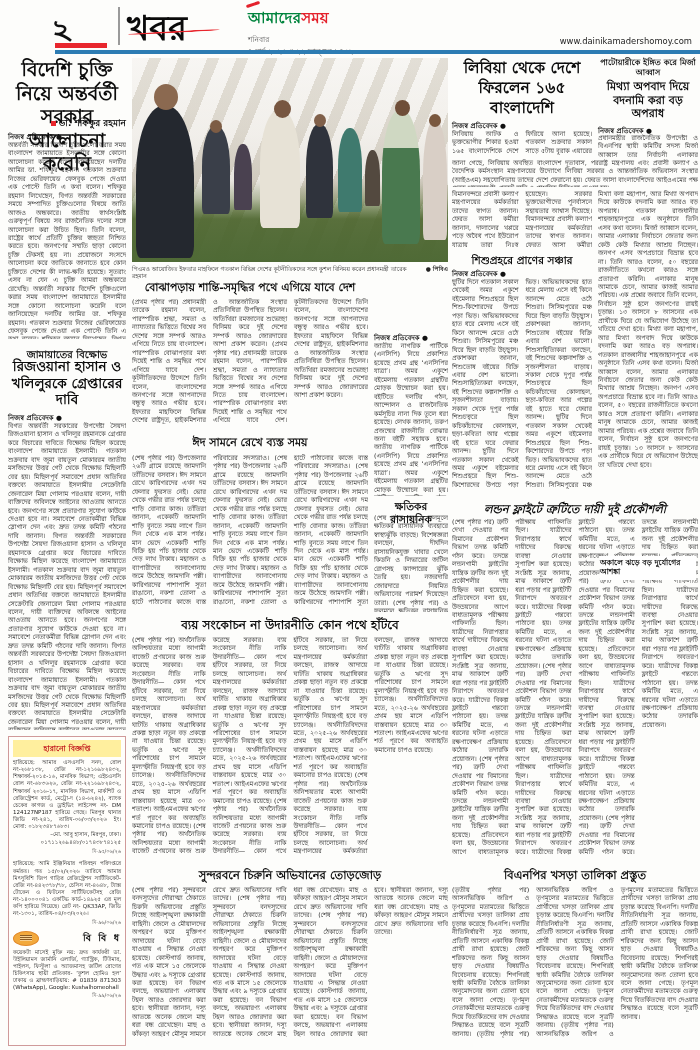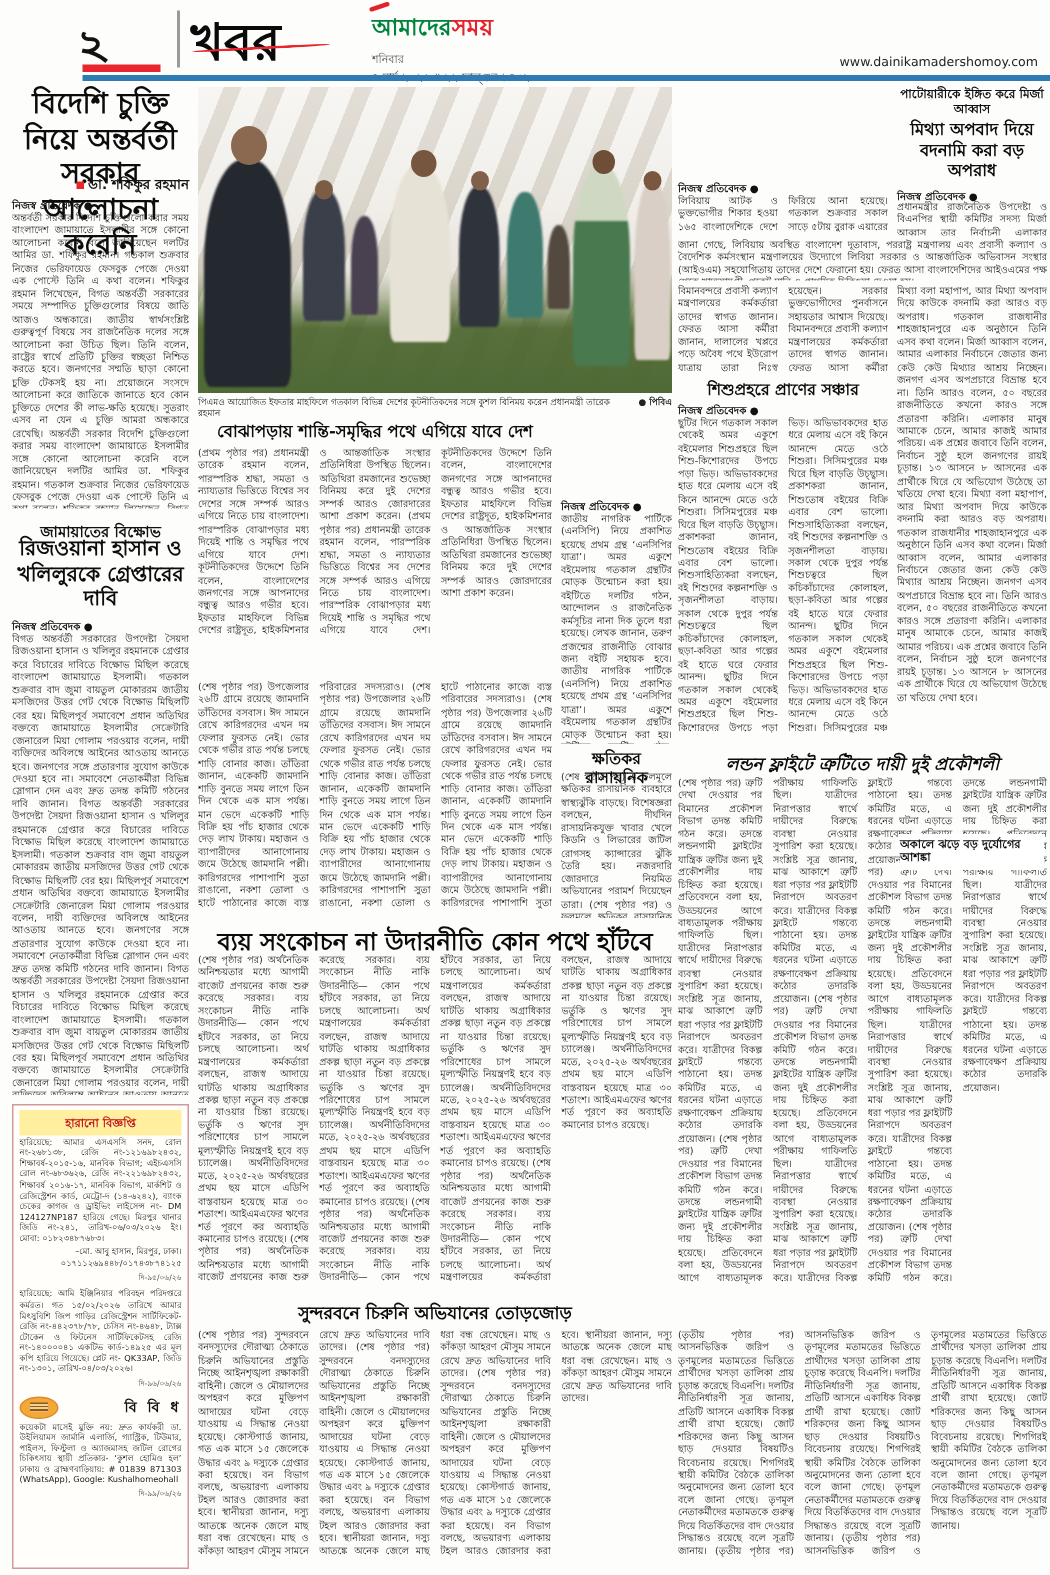--- a/index.html
+++ b/index.html
@@ -127,34 +127,36 @@
 
   <div class="abs by" style="left:374px;top:332px;">নিজস্ব প্রতিবেদক ●</div>
   <div class="abs boxwrap" style="left:374px;top:342px;width:74px;height:154px;">
     <div class="body-txt">জাতীয় নাগরিক পার্টিকে (এনসিপি) নিয়ে প্রকাশিত হয়েছে প্রথম গ্রন্থ ‘এনসিপির যাত্রা’। অমর একুশে বইমেলায় গতকাল গ্রন্থটির মোড়ক উন্মোচন করা হয়। বইটিতে দলটির গঠন, আন্দোলন ও রাজনৈতিক কর্মসূচির নানা দিক তুলে ধরা হয়েছে। লেখক জানান, তরুণ প্রজন্মের রাজনীতি বোঝার জন্য বইটি সহায়ক হবে। জাতীয় নাগরিক পার্টিকে (এনসিপি) নিয়ে প্রকাশিত হয়েছে প্রথম গ্রন্থ ‘এনসিপির যাত্রা’। অমর একুশে বইমেলায় গতকাল গ্রন্থটির মোড়ক উন্মোচন করা হয়। বইটিতে দলটির গঠন, আন্দোলন ও রাজনৈতিক কর্মসূচির নানা দিক তুলে ধরা হয়েছে। লেখক জানান, তরুণ প্রজন্মের রাজনীতি বোঝার জন্য বইটি সহায়ক হবে।</div>
   </div>
   <div class="abs hl" style="left:374px;top:500px;width:74px;font-size:10.5px;">ক্ষতিকর রাসায়নিক</div>
   <div class="abs boxwrap" style="left:374px;top:514px;width:74px;height:98px;">
     <div class="body-txt">(শেষ পৃষ্ঠার পর) ও ফলমূলে ক্ষতিকর রাসায়নিক ব্যবহারে স্বাস্থ্যঝুঁকি বাড়ছে। বিশেষজ্ঞরা বলছেন, দীর্ঘদিন রাসায়নিকযুক্ত খাবার খেলে কিডনি ও লিভারের জটিল রোগসহ ক্যান্সারের ঝুঁকি তৈরি হয়। নজরদারি জোরদারে নিয়মিত অভিযানের পরামর্শ দিয়েছেন তারা। (শেষ পৃষ্ঠার পর) ও ফলমূলে ক্ষতিকর রাসায়নিক ব্যবহারে স্বাস্থ্যঝুঁকি বাড়ছে। বিশেষজ্ঞরা বলছেন, দীর্ঘদিন রাসায়নিকযুক্ত খাবার খেলে কিডনি ও লিভারের জটিল রোগসহ ক্যান্সারের ঝুঁকি তৈরি হয়। নজরদারি জোরদারে নিয়মিত অভিযানের পরামর্শ দিয়েছেন তারা।</div>
   </div>
 
+  <div class="abs hl" style="left:132px;top:436px;width:236px;font-size:11px;">ঈদ সামনে রেখে ব্যস্ত সময়</div>
   <div class="abs boxwrap" style="left:132px;top:454px;width:236px;height:158px;">
     <div class="body-txt c3">(শেষ পৃষ্ঠার পর) উপজেলার ২৬টি গ্রামে রয়েছে জামদানি তাঁতিদের বসবাস। ঈদ সামনে রেখে কারিগরদের এখন দম ফেলার ফুরসত নেই। ভোর থেকে গভীর রাত পর্যন্ত চলছে শাড়ি বোনার কাজ। তাঁতিরা জানান, একেকটি জামদানি শাড়ি বুনতে সময় লাগে তিন দিন থেকে এক মাস পর্যন্ত। মান ভেদে একেকটি শাড়ি বিক্রি হয় পাঁচ হাজার থেকে দেড় লাখ টাকায়। মহাজন ও ব্যাপারীদের আনাগোনায় জমে উঠেছে জামদানি পল্লী। কারিগরদের পাশাপাশি সুতা রাঙানো, নকশা তোলা ও হাটে পাঠানোর কাজে ব্যস্ত পরিবারের সদস্যরাও। (শেষ পৃষ্ঠার পর) উপজেলার ২৬টি গ্রামে রয়েছে জামদানি তাঁতিদের বসবাস। ঈদ সামনে রেখে কারিগরদের এখন দম ফেলার ফুরসত নেই। ভোর থেকে গভীর রাত পর্যন্ত চলছে শাড়ি বোনার কাজ। তাঁতিরা জানান, একেকটি জামদানি শাড়ি বুনতে সময় লাগে তিন দিন থেকে এক মাস পর্যন্ত। মান ভেদে একেকটি শাড়ি বিক্রি হয় পাঁচ হাজার থেকে দেড় লাখ টাকায়। মহাজন ও ব্যাপারীদের আনাগোনায় জমে উঠেছে জামদানি পল্লী। কারিগরদের পাশাপাশি সুতা রাঙানো, নকশা তোলা ও হাটে পাঠানোর কাজে ব্যস্ত পরিবারের সদস্যরাও। (শেষ পৃষ্ঠার পর) উপজেলার ২৬টি গ্রামে রয়েছে জামদানি তাঁতিদের বসবাস। ঈদ সামনে রেখে কারিগরদের এখন দম ফেলার ফুরসত নেই। ভোর থেকে গভীর রাত পর্যন্ত চলছে শাড়ি বোনার কাজ। তাঁতিরা জানান, একেকটি জামদানি শাড়ি বুনতে সময় লাগে তিন দিন থেকে এক মাস পর্যন্ত। মান ভেদে একেকটি শাড়ি বিক্রি হয় পাঁচ হাজার থেকে দেড় লাখ টাকায়। মহাজন ও ব্যাপারীদের আনাগোনায় জমে উঠেছে জামদানি পল্লী। কারিগরদের পাশাপাশি সুতা রাঙানো, নকশা তোলা ও হাটে পাঠানোর কাজে ব্যস্ত পরিবারের সদস্যরাও।</div>
   </div>
 
-  <div class="abs hl" style="left:132px;top:618px;width:316px;font-size:16px;">ব্যয় সংকোচন না উদারনীতি কোন পথে হাঁটবে</div>
+  <div class="abs hl" style="left:132px;top:618px;width:316px;font-size:12px;">ব্যয় সংকোচন না উদারনীতি কোন পথে হাঁটবে</div>
   <div class="abs boxwrap" style="left:132px;top:636px;width:316px;height:226px;">
     <div class="body-txt c4">(শেষ পৃষ্ঠার পর) অর্থনৈতিক অনিশ্চয়তার মধ্যে আগামী বাজেট প্রণয়নের কাজ শুরু করেছে সরকার। ব্যয় সংকোচন নীতি নাকি উদারনীতি— কোন পথে হাঁটবে সরকার, তা নিয়ে চলছে আলোচনা। অর্থ মন্ত্রণালয়ের কর্মকর্তারা বলছেন, রাজস্ব আদায়ে ঘাটতি থাকায় অগ্রাধিকার প্রকল্প ছাড়া নতুন বড় প্রকল্পে না যাওয়ার চিন্তা রয়েছে। ভর্তুকি ও ঋণের সুদ পরিশোধের চাপ সামলে মূল্যস্ফীতি নিয়ন্ত্রণই হবে বড় চ্যালেঞ্জ। অর্থনীতিবিদদের মতে, ২০২৫-২৬ অর্থবছরের প্রথম ছয় মাসে এডিপি বাস্তবায়ন হয়েছে মাত্র ৩০ শতাংশ। আইএমএফের ঋণের শর্ত পূরণে কর অব্যাহতি কমানোর চাপও রয়েছে। (শেষ পৃষ্ঠার পর) অর্থনৈতিক অনিশ্চয়তার মধ্যে আগামী বাজেট প্রণয়নের কাজ শুরু করেছে সরকার। ব্যয় সংকোচন নীতি নাকি উদারনীতি— কোন পথে হাঁটবে সরকার, তা নিয়ে চলছে আলোচনা। অর্থ মন্ত্রণালয়ের কর্মকর্তারা বলছেন, রাজস্ব আদায়ে ঘাটতি থাকায় অগ্রাধিকার প্রকল্প ছাড়া নতুন বড় প্রকল্পে না যাওয়ার চিন্তা রয়েছে। ভর্তুকি ও ঋণের সুদ পরিশোধের চাপ সামলে মূল্যস্ফীতি নিয়ন্ত্রণই হবে বড় চ্যালেঞ্জ। অর্থনীতিবিদদের মতে, ২০২৫-২৬ অর্থবছরের প্রথম ছয় মাসে এডিপি বাস্তবায়ন হয়েছে মাত্র ৩০ শতাংশ। আইএমএফের ঋণের শর্ত পূরণে কর অব্যাহতি কমানোর চাপও রয়েছে। (শেষ পৃষ্ঠার পর) অর্থনৈতিক অনিশ্চয়তার মধ্যে আগামী বাজেট প্রণয়নের কাজ শুরু করেছে সরকার। ব্যয় সংকোচন নীতি নাকি উদারনীতি— কোন পথে হাঁটবে সরকার, তা নিয়ে চলছে আলোচনা। অর্থ মন্ত্রণালয়ের কর্মকর্তারা বলছেন, রাজস্ব আদায়ে ঘাটতি থাকায় অগ্রাধিকার প্রকল্প ছাড়া নতুন বড় প্রকল্পে না যাওয়ার চিন্তা রয়েছে। ভর্তুকি ও ঋণের সুদ পরিশোধের চাপ সামলে মূল্যস্ফীতি নিয়ন্ত্রণই হবে বড় চ্যালেঞ্জ। অর্থনীতিবিদদের মতে, ২০২৫-২৬ অর্থবছরের প্রথম ছয় মাসে এডিপি বাস্তবায়ন হয়েছে মাত্র ৩০ শতাংশ। আইএমএফের ঋণের শর্ত পূরণে কর অব্যাহতি কমানোর চাপও রয়েছে। (শেষ পৃষ্ঠার পর) অর্থনৈতিক অনিশ্চয়তার মধ্যে আগামী বাজেট প্রণয়নের কাজ শুরু করেছে সরকার। ব্যয় সংকোচন নীতি নাকি উদারনীতি— কোন পথে হাঁটবে সরকার, তা নিয়ে চলছে আলোচনা। অর্থ মন্ত্রণালয়ের কর্মকর্তারা বলছেন, রাজস্ব আদায়ে ঘাটতি থাকায় অগ্রাধিকার প্রকল্প ছাড়া নতুন বড় প্রকল্পে না যাওয়ার চিন্তা রয়েছে। ভর্তুকি ও ঋণের সুদ পরিশোধের চাপ সামলে মূল্যস্ফীতি নিয়ন্ত্রণই হবে বড় চ্যালেঞ্জ। অর্থনীতিবিদদের মতে, ২০২৫-২৬ অর্থবছরের প্রথম ছয় মাসে এডিপি বাস্তবায়ন হয়েছে মাত্র ৩০ শতাংশ। আইএমএফের ঋণের শর্ত পূরণে কর অব্যাহতি কমানোর চাপও রয়েছে।</div>
   </div>
 
   <div class="abs hl" style="left:132px;top:868px;width:316px;font-size:11.5px;">সুন্দরবনে চিরুনি অভিযানের তোড়জোড়</div>
   <div class="abs boxwrap" style="left:132px;top:886px;width:316px;height:160px;">
     <div class="body-txt c4">(শেষ পৃষ্ঠার পর) সুন্দরবনে বনদস্যুদের দৌরাত্ম্য ঠেকাতে চিরুনি অভিযানের প্রস্তুতি নিচ্ছে আইনশৃঙ্খলা রক্ষাকারী বাহিনী। জেলে ও মৌয়ালদের অপহরণ করে মুক্তিপণ আদায়ের ঘটনা বেড়ে যাওয়ায় এ সিদ্ধান্ত নেওয়া হয়েছে। কোস্টগার্ড জানায়, গত এক মাসে ১৫ জেলেকে উদ্ধার এবং ৯ দস্যুকে গ্রেপ্তার করা হয়েছে। বন বিভাগ বলছে, অভয়ারণ্য এলাকায় টহল আরও জোরদার করা হবে। স্থানীয়রা জানান, দস্যু আতঙ্কে অনেক জেলে মাছ ধরা বন্ধ রেখেছেন। মাছ ও কাঁকড়া আহরণ মৌসুম সামনে রেখে দ্রুত অভিযানের দাবি তাদের। (শেষ পৃষ্ঠার পর) সুন্দরবনে বনদস্যুদের দৌরাত্ম্য ঠেকাতে চিরুনি অভিযানের প্রস্তুতি নিচ্ছে আইনশৃঙ্খলা রক্ষাকারী বাহিনী। জেলে ও মৌয়ালদের অপহরণ করে মুক্তিপণ আদায়ের ঘটনা বেড়ে যাওয়ায় এ সিদ্ধান্ত নেওয়া হয়েছে। কোস্টগার্ড জানায়, গত এক মাসে ১৫ জেলেকে উদ্ধার এবং ৯ দস্যুকে গ্রেপ্তার করা হয়েছে। বন বিভাগ বলছে, অভয়ারণ্য এলাকায় টহল আরও জোরদার করা হবে। স্থানীয়রা জানান, দস্যু আতঙ্কে অনেক জেলে মাছ ধরা বন্ধ রেখেছেন। মাছ ও কাঁকড়া আহরণ মৌসুম সামনে রেখে দ্রুত অভিযানের দাবি তাদের। (শেষ পৃষ্ঠার পর) সুন্দরবনে বনদস্যুদের দৌরাত্ম্য ঠেকাতে চিরুনি অভিযানের প্রস্তুতি নিচ্ছে আইনশৃঙ্খলা রক্ষাকারী বাহিনী। জেলে ও মৌয়ালদের অপহরণ করে মুক্তিপণ আদায়ের ঘটনা বেড়ে যাওয়ায় এ সিদ্ধান্ত নেওয়া হয়েছে। কোস্টগার্ড জানায়, গত এক মাসে ১৫ জেলেকে উদ্ধার এবং ৯ দস্যুকে গ্রেপ্তার করা হয়েছে। বন বিভাগ বলছে, অভয়ারণ্য এলাকায় টহল আরও জোরদার করা হবে। স্থানীয়রা জানান, দস্যু আতঙ্কে অনেক জেলে মাছ ধরা বন্ধ রেখেছেন। মাছ ও কাঁকড়া আহরণ মৌসুম সামনে রেখে দ্রুত অভিযানের দাবি তাদের।</div>
   </div>
 
+  <div class="abs hl" style="left:452px;top:58px;width:140px;font-size:15.5px;line-height:1.3;">লিবিয়া থেকে দেশে ফিরলেন ১৬৫ বাংলাদেশি</div>
   <div class="abs by" style="left:452px;top:120px;">নিজস্ব প্রতিবেদক ●</div>
   <div class="abs boxwrap" style="left:452px;top:130px;width:140px;height:27px;">
     <div class="body-txt c2">লিবিয়ায় আটক ও ভুক্তভোগীর শিকার হওয়া ১৬৫ বাংলাদেশিকে দেশে ফিরিয়ে আনা হয়েছে। গতকাল শুক্রবার সকাল সাড়ে ৫টায় বুরাক এয়ারের একটি ফ্লাইটে তারা ঢাকায় পৌঁছান। দেশে ফেরাদের মধ্যে বেনগাজির গানফুদা ডিটেনশন সেন্টারে ১৪৩ জন এবং বিভিন্ন এলাকায় অসহায় ও অসুস্থ অবস্থায় ছিলেন ২২ জন।</div>
   </div>
   <div class="abs boxwrap" style="left:452px;top:159px;width:246px;height:28px;">
     <div class="body-txt">জানা গেছে, লিবিয়ায় অবস্থিত বাংলাদেশ দূতাবাস, পররাষ্ট্র মন্ত্রণালয় এবং প্রবাসী কল্যাণ ও বৈদেশিক কর্মসংস্থান মন্ত্রণালয়ের উদ্যোগে লিবিয়া সরকার ও আন্তর্জাতিক অভিবাসন সংস্থার (আইওএম) সহযোগিতায় তাদের দেশে ফেরানো হয়। ফেরত আসা বাংলাদেশিদের আইওএমের পক্ষ থেকে খাদ্যসামগ্রী, পকেট মানি ও প্রাথমিক চিকিৎসা দেওয়া হয়।</div>
   </div>
   <div class="abs boxwrap" style="left:452px;top:190px;width:140px;height:60px;">
     <div class="body-txt c2">বিমানবন্দরে প্রবাসী কল্যাণ মন্ত্রণালয়ের কর্মকর্তারা তাদের স্বাগত জানান। ফেরত আসা কর্মীরা জানান, দালালের খপ্পরে পড়ে অবৈধ পথে ইউরোপ যাত্রায় তারা নিঃস্ব হয়েছেন। সরকার ভুক্তভোগীদের পুনর্বাসনে সহায়তার আশ্বাস দিয়েছে। বিমানবন্দরে প্রবাসী কল্যাণ মন্ত্রণালয়ের কর্মকর্তারা তাদের স্বাগত জানান। ফেরত আসা কর্মীরা জানান, দালালের খপ্পরে পড়ে অবৈধ পথে ইউরোপ যাত্রায় তারা নিঃস্ব হয়েছেন। সরকার ভুক্তভোগীদের পুনর্বাসনে সহায়তার আশ্বাস দিয়েছে।</div>
   </div>
@@ -174,17 +176,18 @@
   <div class="abs boxwrap" style="left:598px;top:190px;width:100px;height:306px;">
     <div class="body-txt">মিথ্যা বলা মহাপাপ, আর মিথ্যা অপবাদ দিয়ে কাউকে বদনামি করা আরও বড় অপরাধ। গতকাল রাজধানীর শাহজাহানপুরে এক অনুষ্ঠানে তিনি এসব কথা বলেন। মির্জা আব্বাস বলেন, আমার এলাকার নির্বাচনে জেতার জন্য কেউ কেউ মিথ্যার আশ্রয় নিচ্ছেন। জনগণ এসব অপপ্রচারে বিভ্রান্ত হবে না। তিনি আরও বলেন, ৫০ বছরের রাজনীতিতে কখনো কারও সঙ্গে প্রতারণা করিনি। এলাকার মানুষ আমাকে চেনে, আমার কাজই আমার পরিচয়। এক প্রশ্নের জবাবে তিনি বলেন, নির্বাচন সুষ্ঠু হলে জনগণের রায়ই চূড়ান্ত। ১৩ আসনে ৮ আসনের এক প্রার্থীকে ঘিরে যে অভিযোগ উঠেছে তা খতিয়ে দেখা হবে। মিথ্যা বলা মহাপাপ, আর মিথ্যা অপবাদ দিয়ে কাউকে বদনামি করা আরও বড় অপরাধ। গতকাল রাজধানীর শাহজাহানপুরে এক অনুষ্ঠানে তিনি এসব কথা বলেন। মির্জা আব্বাস বলেন, আমার এলাকার নির্বাচনে জেতার জন্য কেউ কেউ মিথ্যার আশ্রয় নিচ্ছেন। জনগণ এসব অপপ্রচারে বিভ্রান্ত হবে না। তিনি আরও বলেন, ৫০ বছরের রাজনীতিতে কখনো কারও সঙ্গে প্রতারণা করিনি। এলাকার মানুষ আমাকে চেনে, আমার কাজই আমার পরিচয়। এক প্রশ্নের জবাবে তিনি বলেন, নির্বাচন সুষ্ঠু হলে জনগণের রায়ই চূড়ান্ত। ১৩ আসনে ৮ আসনের এক প্রার্থীকে ঘিরে যে অভিযোগ উঠেছে তা খতিয়ে দেখা হবে।</div>
   </div>
 
   <div class="abs hl" style="left:452px;top:502px;width:246px;font-size:11.5px;font-style:italic;">লন্ডন ফ্লাইটে ত্রুটিতে দায়ী দুই প্রকৌশলী</div>
   <div class="abs boxwrap" style="left:452px;top:518px;width:246px;height:344px;">
     <div class="body-txt c4">(শেষ পৃষ্ঠার পর) ত্রুটি দেখা দেওয়ার পর বিমানের প্রকৌশল বিভাগ তদন্ত কমিটি গঠন করে। তদন্তে লন্ডনগামী ফ্লাইটের যান্ত্রিক ত্রুটির জন্য দুই প্রকৌশলীর দায় চিহ্নিত করা হয়েছে। প্রতিবেদনে বলা হয়, উড্ডয়নের আগে বাধ্যতামূলক পরীক্ষায় গাফিলতি ছিল। যাত্রীদের নিরাপত্তার স্বার্থে দায়ীদের বিরুদ্ধে ব্যবস্থা নেওয়ার সুপারিশ করা হয়েছে। সংশ্লিষ্ট সূত্র জানায়, মাঝ আকাশে ত্রুটি ধরা পড়ার পর ফ্লাইটটি নিরাপদে অবতরণ করে। যাত্রীদের বিকল্প ফ্লাইটে গন্তব্যে পাঠানো হয়। তদন্ত কমিটির মতে, এ ধরনের ঘটনা এড়াতে রক্ষণাবেক্ষণ প্রক্রিয়ায় কঠোর তদারকি প্রয়োজন। (শেষ পৃষ্ঠার পর) ত্রুটি দেখা দেওয়ার পর বিমানের প্রকৌশল বিভাগ তদন্ত কমিটি গঠন করে। তদন্তে লন্ডনগামী ফ্লাইটের যান্ত্রিক ত্রুটির জন্য দুই প্রকৌশলীর দায় চিহ্নিত করা হয়েছে। প্রতিবেদনে বলা হয়, উড্ডয়নের আগে বাধ্যতামূলক পরীক্ষায় গাফিলতি ছিল। যাত্রীদের নিরাপত্তার স্বার্থে দায়ীদের বিরুদ্ধে ব্যবস্থা নেওয়ার সুপারিশ করা হয়েছে। সংশ্লিষ্ট সূত্র জানায়, মাঝ আকাশে ত্রুটি ধরা পড়ার পর ফ্লাইটটি নিরাপদে অবতরণ করে। যাত্রীদের বিকল্প ফ্লাইটে গন্তব্যে পাঠানো হয়। তদন্ত কমিটির মতে, এ ধরনের ঘটনা এড়াতে রক্ষণাবেক্ষণ প্রক্রিয়ায় কঠোর তদারকি প্রয়োজন। (শেষ পৃষ্ঠার পর) ত্রুটি দেখা দেওয়ার পর বিমানের প্রকৌশল বিভাগ তদন্ত কমিটি গঠন করে। তদন্তে লন্ডনগামী ফ্লাইটের যান্ত্রিক ত্রুটির জন্য দুই প্রকৌশলীর দায় চিহ্নিত করা হয়েছে। প্রতিবেদনে বলা হয়, উড্ডয়নের আগে বাধ্যতামূলক পরীক্ষায় গাফিলতি ছিল। যাত্রীদের নিরাপত্তার স্বার্থে দায়ীদের বিরুদ্ধে ব্যবস্থা নেওয়ার সুপারিশ করা হয়েছে। সংশ্লিষ্ট সূত্র জানায়, মাঝ আকাশে ত্রুটি ধরা পড়ার পর ফ্লাইটটি নিরাপদে অবতরণ করে। যাত্রীদের বিকল্প ফ্লাইটে গন্তব্যে পাঠানো হয়। তদন্ত কমিটির মতে, এ ধরনের ঘটনা এড়াতে রক্ষণাবেক্ষণ প্রক্রিয়ায় কঠোর তদারকি প্রয়োজন। (শেষ পৃষ্ঠার পর) ত্রুটি দেখা দেওয়ার পর বিমানের প্রকৌশল বিভাগ তদন্ত কমিটি গঠন করে। তদন্তে লন্ডনগামী ফ্লাইটের যান্ত্রিক ত্রুটির জন্য দুই প্রকৌশলীর দায় চিহ্নিত করা হয়েছে। প্রতিবেদনে বলা হয়, উড্ডয়নের আগে বাধ্যতামূলক পরীক্ষায় গাফিলতি ছিল। যাত্রীদের নিরাপত্তার স্বার্থে দায়ীদের বিরুদ্ধে ব্যবস্থা নেওয়ার সুপারিশ করা হয়েছে। সংশ্লিষ্ট সূত্র জানায়, মাঝ আকাশে ত্রুটি ধরা পড়ার পর ফ্লাইটটি নিরাপদে অবতরণ করে। যাত্রীদের বিকল্প ফ্লাইটে গন্তব্যে পাঠানো হয়। তদন্ত কমিটির মতে, এ ধরনের ঘটনা এড়াতে রক্ষণাবেক্ষণ প্রক্রিয়ায় কঠোর তদারকি প্রয়োজন। (শেষ পৃষ্ঠার পর) ত্রুটি দেখা দেওয়ার পর বিমানের প্রকৌশল বিভাগ তদন্ত কমিটি গঠন করে। তদন্তে লন্ডনগামী ফ্লাইটের যান্ত্রিক ত্রুটির জন্য দুই প্রকৌশলীর দায় চিহ্নিত করা হয়েছে। প্রতিবেদনে বলা হয়, উড্ডয়নের আগে বাধ্যতামূলক পরীক্ষায় গাফিলতি ছিল। যাত্রীদের নিরাপত্তার স্বার্থে দায়ীদের বিরুদ্ধে ব্যবস্থা নেওয়ার সুপারিশ করা হয়েছে। সংশ্লিষ্ট সূত্র জানায়, মাঝ আকাশে ত্রুটি ধরা পড়ার পর ফ্লাইটটি নিরাপদে অবতরণ করে। যাত্রীদের বিকল্প ফ্লাইটে গন্তব্যে পাঠানো হয়। তদন্ত কমিটির মতে, এ ধরনের ঘটনা এড়াতে রক্ষণাবেক্ষণ প্রক্রিয়ায় কঠোর তদারকি প্রয়োজন।</div>
   </div>
   <div class="abs subhead-inset" style="left:600px;top:556px;width:96px;height:22px;">অকালে ঝড়ে বড় দুর্যোগের আশঙ্কা</div>
 
+  <div class="abs hl" style="left:452px;top:868px;width:246px;font-size:11.5px;">বিএনপির খসড়া তালিকা প্রস্তুত</div>
   <div class="abs boxwrap" style="left:452px;top:886px;width:246px;height:160px;">
     <div class="body-txt c3">(তৃতীয় পৃষ্ঠার পর) আসনভিত্তিক জরিপ ও তৃণমূলের মতামতের ভিত্তিতে প্রার্থীদের খসড়া তালিকা প্রায় চূড়ান্ত করেছে বিএনপি। দলটির নীতিনির্ধারণী সূত্র জানায়, প্রতিটি আসনে একাধিক বিকল্প প্রার্থী রাখা হয়েছে। জোট শরিকদের জন্য কিছু আসন ছাড় দেওয়ার বিষয়টিও বিবেচনায় রয়েছে। শিগগিরই স্থায়ী কমিটির বৈঠকে তালিকা অনুমোদনের জন্য তোলা হবে বলে জানা গেছে। তৃণমূল নেতাকর্মীদের মতামতকে গুরুত্ব দিয়ে বিতর্কিতদের বাদ দেওয়ার সিদ্ধান্তও রয়েছে বলে সূত্রটি জানায়। (তৃতীয় পৃষ্ঠার পর) আসনভিত্তিক জরিপ ও তৃণমূলের মতামতের ভিত্তিতে প্রার্থীদের খসড়া তালিকা প্রায় চূড়ান্ত করেছে বিএনপি। দলটির নীতিনির্ধারণী সূত্র জানায়, প্রতিটি আসনে একাধিক বিকল্প প্রার্থী রাখা হয়েছে। জোট শরিকদের জন্য কিছু আসন ছাড় দেওয়ার বিষয়টিও বিবেচনায় রয়েছে। শিগগিরই স্থায়ী কমিটির বৈঠকে তালিকা অনুমোদনের জন্য তোলা হবে বলে জানা গেছে। তৃণমূল নেতাকর্মীদের মতামতকে গুরুত্ব দিয়ে বিতর্কিতদের বাদ দেওয়ার সিদ্ধান্তও রয়েছে বলে সূত্রটি জানায়। (তৃতীয় পৃষ্ঠার পর) আসনভিত্তিক জরিপ ও তৃণমূলের মতামতের ভিত্তিতে প্রার্থীদের খসড়া তালিকা প্রায় চূড়ান্ত করেছে বিএনপি। দলটির নীতিনির্ধারণী সূত্র জানায়, প্রতিটি আসনে একাধিক বিকল্প প্রার্থী রাখা হয়েছে। জোট শরিকদের জন্য কিছু আসন ছাড় দেওয়ার বিষয়টিও বিবেচনায় রয়েছে। শিগগিরই স্থায়ী কমিটির বৈঠকে তালিকা অনুমোদনের জন্য তোলা হবে বলে জানা গেছে। তৃণমূল নেতাকর্মীদের মতামতকে গুরুত্ব দিয়ে বিতর্কিতদের বাদ দেওয়ার সিদ্ধান্তও রয়েছে বলে সূত্রটি জানায়।</div>
   </div>
 
 </div>
 
 </body></html>

